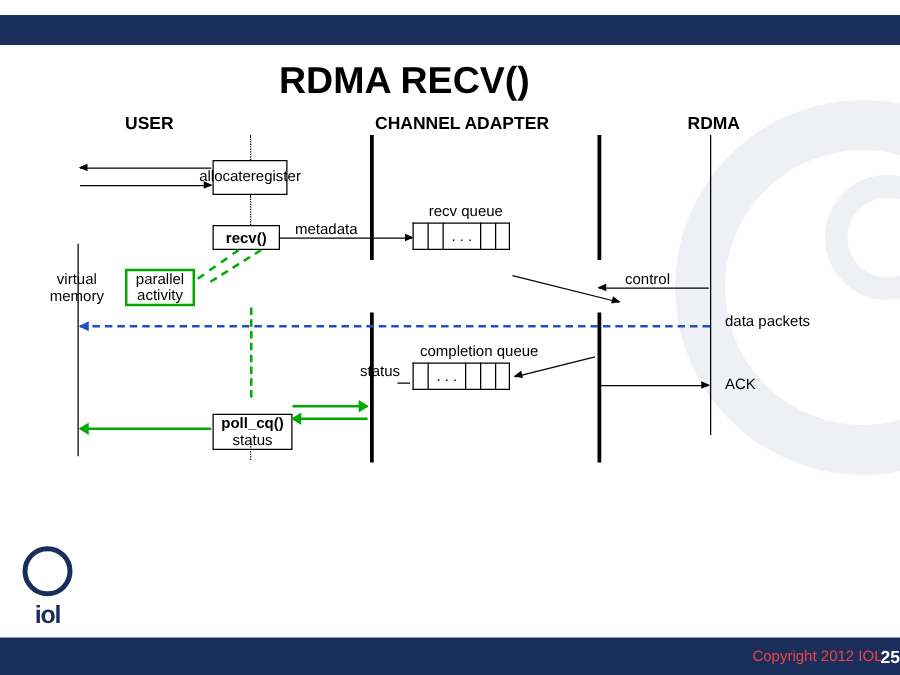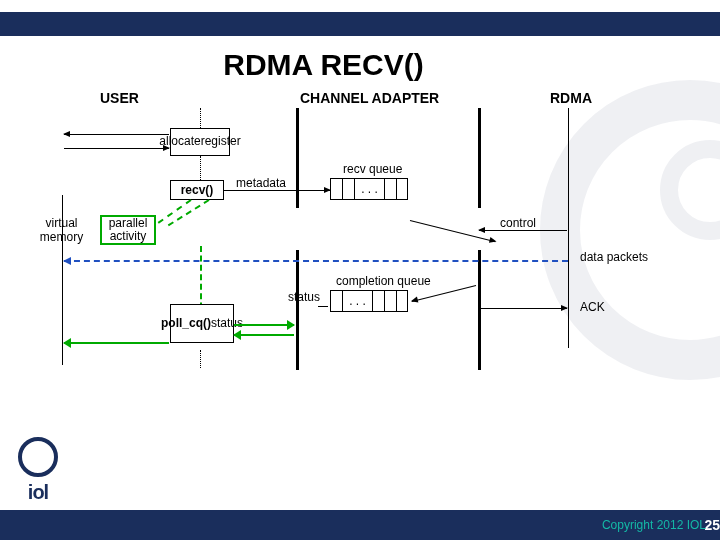--- a/index.html
+++ b/index.html
@@ -1,20 +1,20 @@
 <!DOCTYPE html>
 <html><head>
 <meta charset="utf-8">
 <style>
   * { margin: 0; padding: 0; box-sizing: border-box; }
   body { width: 720px; height: 540px; font-family: Arial, sans-serif; position: relative; background: #fff; overflow: hidden; }
   .topbar { position: absolute; top: 12px; left: 0; width: 720px; height: 24px; background: #1a2e5c; }
   .footer { position: absolute; bottom: 0; left: 0; width: 720px; height: 30px; background: #1a2e5c; display: flex; align-items: center; justify-content: flex-end; }
   .pagenum { color: #fff; font-size: 14px; font-weight: bold; }
-  .copyright { position: absolute; right: 14px; bottom: 8px; color: #14b8a6; font-size: 12px; }
+  .copyright { position: absolute; right: 14px; bottom: 8px; color: #ef4444; font-size: 12px; }
   .logo { position: absolute; left: 18px; bottom: 36px; display: flex; align-items: center; gap: 4px; flex-direction: column; }
   .logo-circle { width: 40px; height: 40px; border: 4px solid #1a2e5c; border-radius: 50%; position: relative; }
   .logo-text { font-size: 20px; font-weight: bold; color: #1a2e5c; letter-spacing: -1px; }
   .bg-deco { position: absolute; right: -120px; top: 80px; width: 300px; height: 300px; border: 40px solid rgba(26,46,92,0.07); border-radius: 50%; }
   .bg-deco2 { position: absolute; right: -40px; top: 140px; width: 100px; height: 100px; border: 18px solid rgba(26,46,92,0.07); border-radius: 50%; }
 
   .title { position: absolute; top: 48px; width: 647px; text-align: center; font-size: 30px; color: #000; }
 
   .diagram { position: absolute; top: 90px; left: 40px; width: 640px; height: 280px; }
   .lbl { position: absolute; font-size: 14px; color: #000; }
@@ -122,21 +122,21 @@
   <div class="lbl small" style="left:248px;top:200px">status</div>
   <div style="position:absolute;left:278px;top:216px;width:10px;height:0;border-top:1px solid #000"></div>
 
   <div class="arrow-line left" style="left:370px;top:195px;width:66px;transform:rotate(-14deg);transform-origin:right center"></div>
 
   <div class="arrow-line" style="left:439px;top:218px;width:88px"></div>
   <div class="lbl small" style="left:540px;top:210px">ACK</div>
 
   <div class="dashed-green-v" style="left:160px;top:156px;height:72px"></div>
 
-  <div class="box small" style="left:130px;top:214px;width:64px;height:39px;flex-direction:row;line-height:1.1">
+  <div class="box small" style="left:130px;top:241px;width:64px;height:29px;flex-direction:column;line-height:1.1">
     <span class="bold">poll_cq()</span>
     <span>status</span>
   </div>
 
   <div class="green-arrow" style="left:194px;top:234px;width:60px"></div>
   <div class="green-arrow left" style="left:194px;top:244px;width:60px"></div>
 
   <div class="green-arrow left" style="left:24px;top:252px;width:105px"></div>
 
   <div class="dotted-black-v" style="left:160px;top:260px;height:18px"></div>

